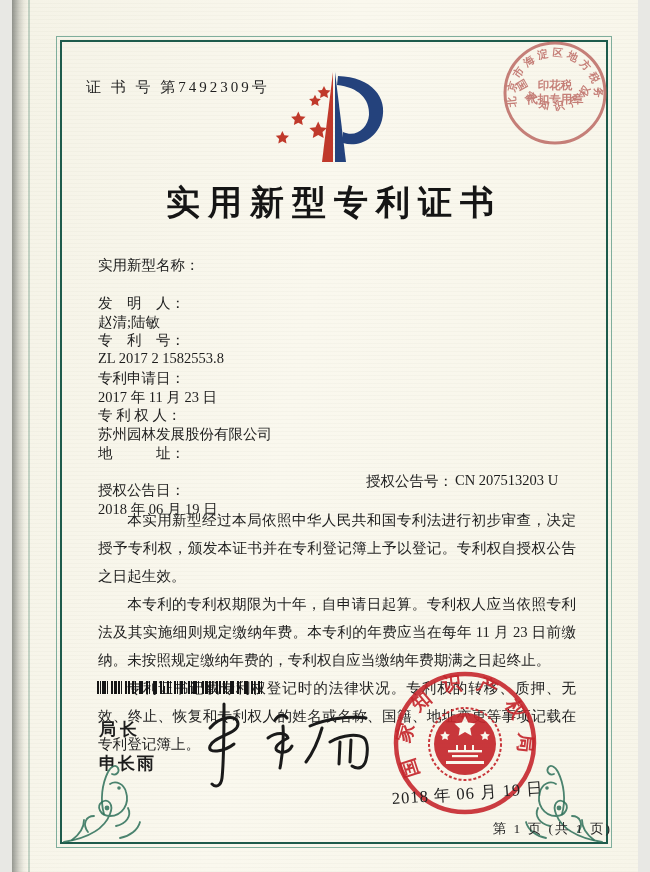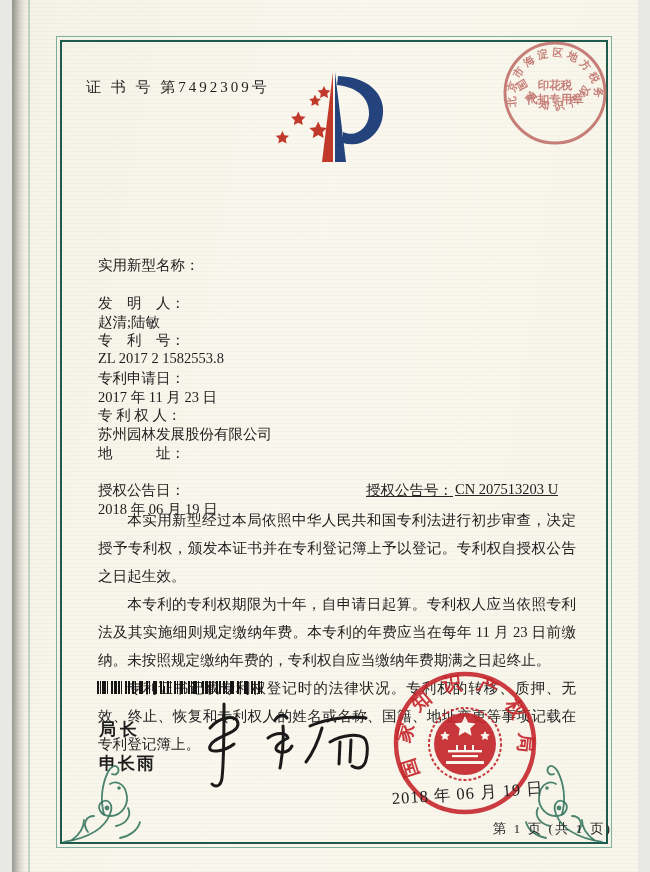--- a/index.html
+++ b/index.html
@@ -19,21 +19,21 @@
   .logo{position:absolute;left:254px;top:64px;width:134px;height:112px;}
   .tax-stamp{position:absolute;left:486px;top:36px;width:114px;height:114px;opacity:.8;}
   .title{position:absolute;left:44px;top:180px;width:556px;text-align:center;
     font-size:34px;font-weight:bold;letter-spacing:8px;color:#151515;}
   .fields{position:absolute;left:86px;top:250px;width:492px;font-size:14.5px;}
   .field-row{position:absolute;left:0;display:flex;white-space:nowrap;flex-direction:column;}
   .field-label{flex:none;width:96px;color:#222;}
   .field-value{color:#1d1d1d;}
   .row0{top:6px}.row1{top:44px}.row2{top:81px}.row3{top:119px}
   .row4{top:156px}.row5{top:194px}.row6{top:231px}
-  .grant-pub{position:absolute;left:268px;top:231px;display:flex;white-space:nowrap;text-decoration:underline;}
+  .grant-pub{position:absolute;left:268px;top:222px;display:flex;white-space:nowrap;}
   .grant-pub .field-label{width:auto;margin-right:2px;}
   .body-text{position:absolute;left:86px;top:506px;width:478px;font-size:14.6px;
     line-height:28px;text-align:justify;color:#1e1e1e;}
   .body-text p{margin:0;text-indent:2em;}
   .barcode{position:absolute;left:85px;top:681px;width:166px;height:13px;
     background-image:
       repeating-linear-gradient(90deg,#161616 0 2px,transparent 2px 3px,#161616 3px 4px,transparent 4px 7px),
       repeating-linear-gradient(90deg,transparent 0 5px,#161616 5px 7px,transparent 7px 13px);}
   .director{position:absolute;left:87px;top:718px;font-family:"Liberation Sans",sans-serif;
     font-size:17px;font-weight:600;color:#1c1c1c;letter-spacing:4px;}
@@ -84,20 +84,21 @@
     <text font-size="10.5" fill="#b9625c" letter-spacing="3.6" font-weight="bold" font-family="Liberation Serif, serif">
       <textPath href="#taxTop">北京市海淀区地方税务局</textPath>
     </text>
     <text x="57" y="53" font-size="11.5" fill="#b9625c" text-anchor="middle" font-weight="bold">印花税</text>
     <text x="57" y="67" font-size="11.5" fill="#b9625c" text-anchor="middle" font-weight="bold">代扣专用章</text>
     <text font-size="10.5" fill="#b9625c" letter-spacing="6" font-weight="bold" font-family="Liberation Serif, serif">
       <textPath href="#taxBottom">国家知识产权局</textPath>
     </text>
   </svg>
 
+  <div class="title">实用新型专利证书</div>
 
   <div class="fields">
     <div class="field-row row0">
       <span class="field-label">实用新型名称：</span>
     </div>
     <div class="field-row row1">
       <span class="field-label">发　明　人：</span>
       <span class="field-value">赵清;陆敏</span>
     </div>
     <div class="field-row row2">

